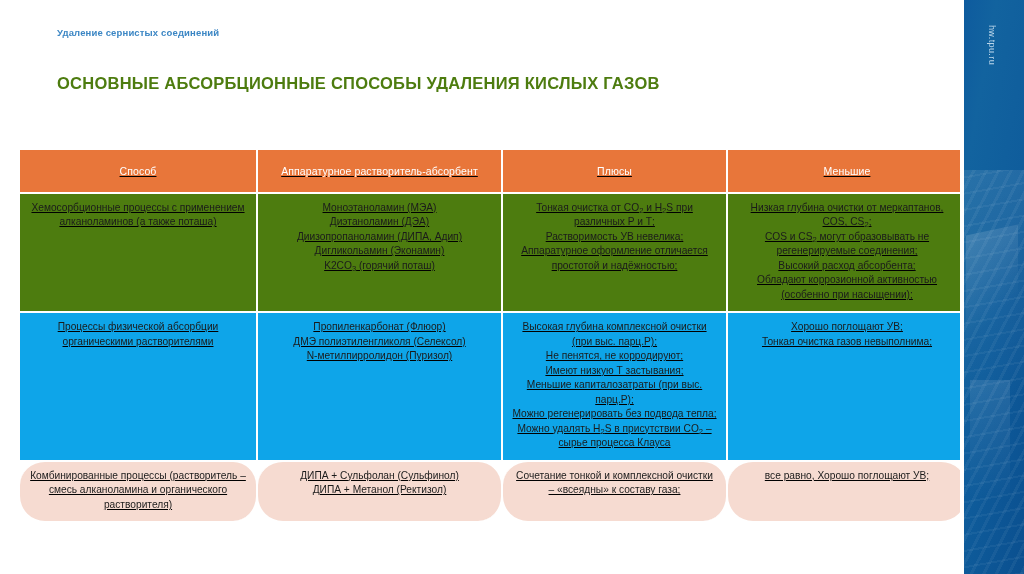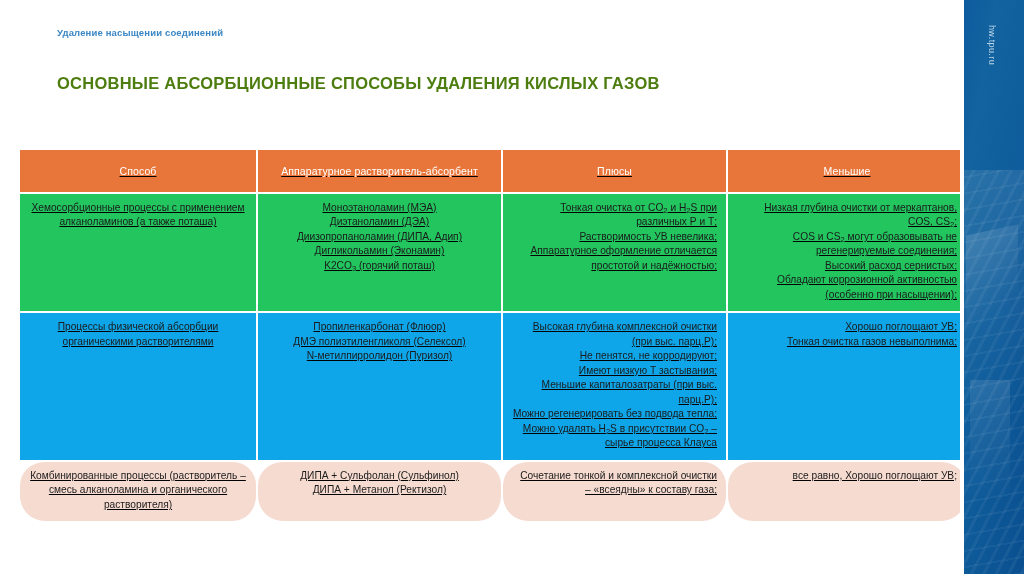--- a/index.html
+++ b/index.html
@@ -127,35 +127,35 @@
     font-size: 10.2px;
     color: #1b1b1b;
     vertical-align: top;
     padding: 7px 9px 9px 9px;
     border-right: 2px solid #ffffff;
     border-top: 2px solid #ffffff;
     line-height: 1.42;
   }
   .table td:last-child { border-right: none; }
 
-  .row-a td { background: #22c55e; }
+  .row-a td { background: #4d7c0f; }
   .row-b td { background: #0ea5e9; }
   .row-c td { background: #f6dbd1; border-radius: 25px; }
 
   .cell-center { text-align: center; }
-  .cell-left   { text-align: right; }
+  .cell-left   { text-align: center; }
 
   sub { font-size: 7.6px; vertical-align: baseline; position: relative; top: 2px; }
 
   .line { display: block; }
 </style>
 </head>
 <body>
 
-<div class="eyebrow">Удаление насыщении соединений</div>
+<div class="eyebrow">Удаление сернистых соединений</div>
 <div class="page-title">ОСНОВНЫЕ АБСОРБЦИОННЫЕ СПОСОБЫ УДАЛЕНИЯ КИСЛЫХ ГАЗОВ</div>
 
 <table class="table">
   <colgroup>
     <col class="c1">
       <col class="c2">
       <col class="c3">
       <col class="c4">
   </colgroup>
   <thead>
@@ -179,21 +179,21 @@
           <span class="line">K2CO<sub>3</sub> (горячий поташ)</span>
         </td>
       <td class="cell-left">
           <span class="line">Тонкая очистка от CO<sub>2</sub> и H<sub>2</sub>S при различных Р и Т;</span>
           <span class="line">Растворимость УВ невелика;</span>
           <span class="line">Аппаратурное оформление отличается простотой и надёжностью;</span>
         </td>
       <td class="cell-left">
           <span class="line">Низкая глубина очистки от меркаптанов, COS, CS<sub>2</sub>;</span>
           <span class="line">COS и CS<sub>2</sub> могут образовывать не регенерируемые соединения;</span>
-          <span class="line">Высокий расход сернистых;</span>
+          <span class="line">Высокий расход абсорбента;</span>
           <span class="line">Обладают коррозионной активностью (особенно при насыщении);</span>
         </td>
     </tr>
     <tr class="row-b">
       <td class="cell-center">
           <span class="line">Процессы физической абсорбции органическими растворителями</span>
         </td>
       <td class="cell-center">
           <span class="line">Пропиленкарбонат (Флюор)</span>
           <span class="line">ДМЭ полиэтиленгликоля (Селексол)</span>

